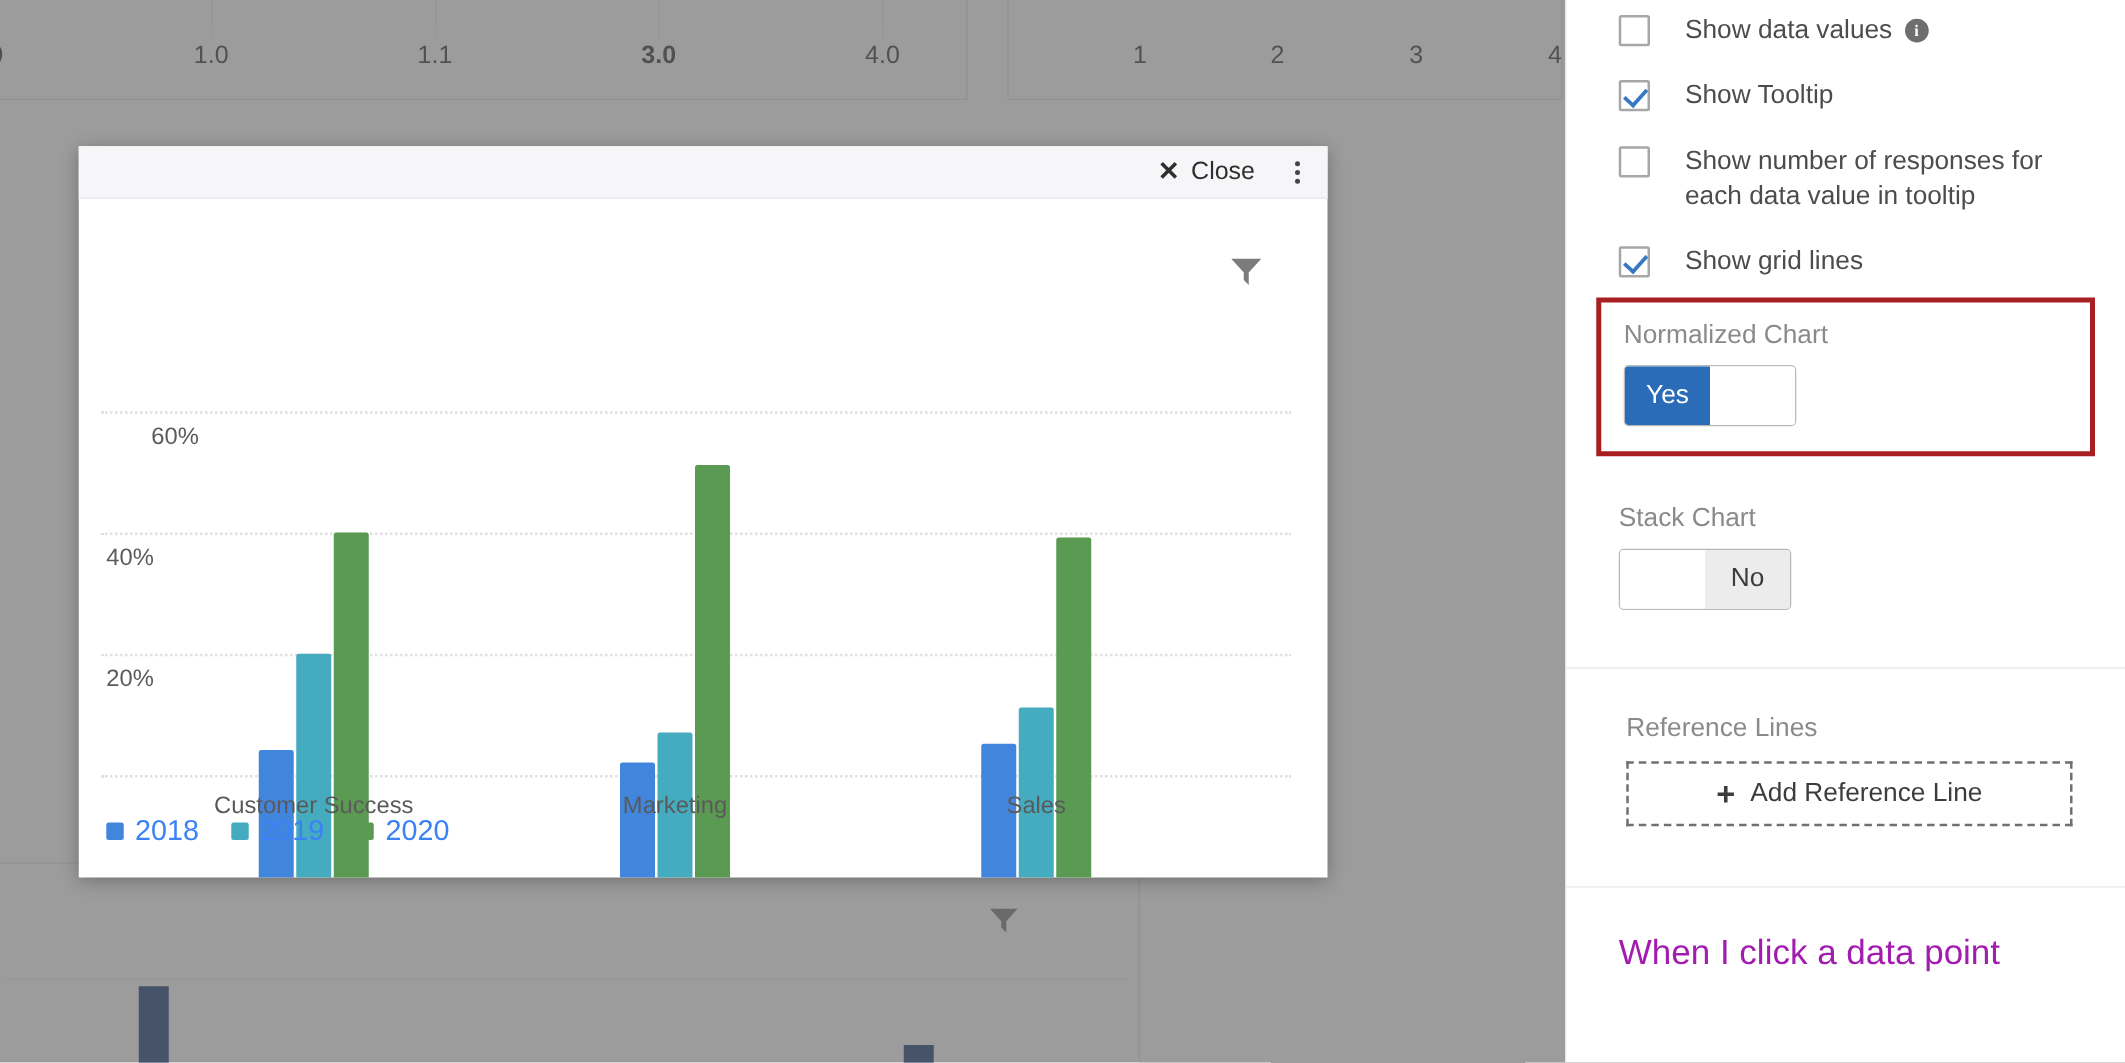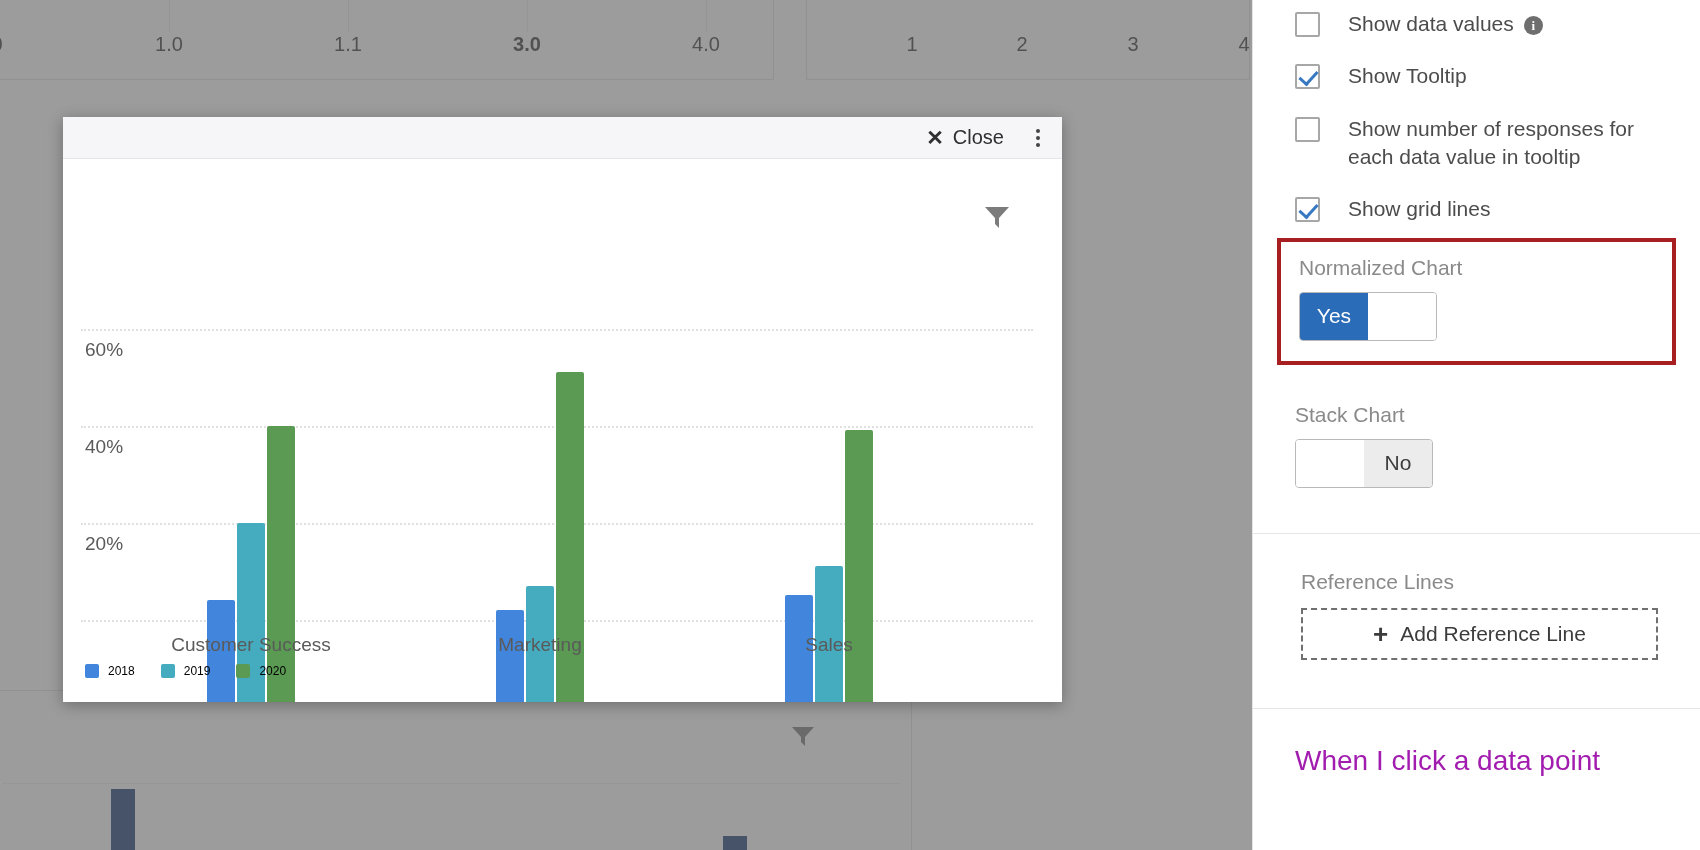--- a/index.html
+++ b/index.html
@@ -120,21 +120,21 @@
     font-size: 19px; color: #5a5a5a;
     white-space: nowrap;
   }
   #legend {
     position: absolute;
     left: 22px; bottom: 24px;
     display: flex; align-items: center; gap: 26px;
   }
   .legend-item { display: flex; align-items: center; gap: 9px; cursor: pointer; }
   .legend-swatch { width: 14px; height: 14px; border-radius: 2px; display: block; }
-  .legend-text { font-size: 12px; color: #000000; }
+  .legend-text { font-size: 23px; color: #3b82f6; }
 
   
   #settings-panel {
     position: absolute;
     left: 1252px; top: 0;
     width: 448px; height: 850px;
     background: #ffffff;
     border-left: 1px solid #e4e4e4;
     z-index: 20;
     overflow: hidden;
@@ -280,21 +280,21 @@
         </svg>
     </span>
 
     <div id="chart">
 
       <div class="grid-line" style="top:170px;"></div>
       <div class="grid-line" style="top:267px;"></div>
       <div class="grid-line" style="top:364px;"></div>
       <div class="grid-line" style="top:461px;"></div>
 
-      <div class="y-tick-label" style="top:180px;">60%</div>
+      <div class="y-tick-label" style="top:180px;margin-left:36px;">60%</div>
       <div class="y-tick-label" style="top:277px;">40%</div>
       <div class="y-tick-label" style="top:374px;">20%</div>
 
       <div id="plot-area">
 
         <div class="bar-group" style="left:115px; width:110px; height:461px;">
           <div class="bar" style="height:102px; background:#4285dc;"></div>
           <div class="bar" style="height:179px; background:#45acc0;"></div>
           <div class="bar" style="height:276px; background:#5a9a52;"></div>
         </div>

